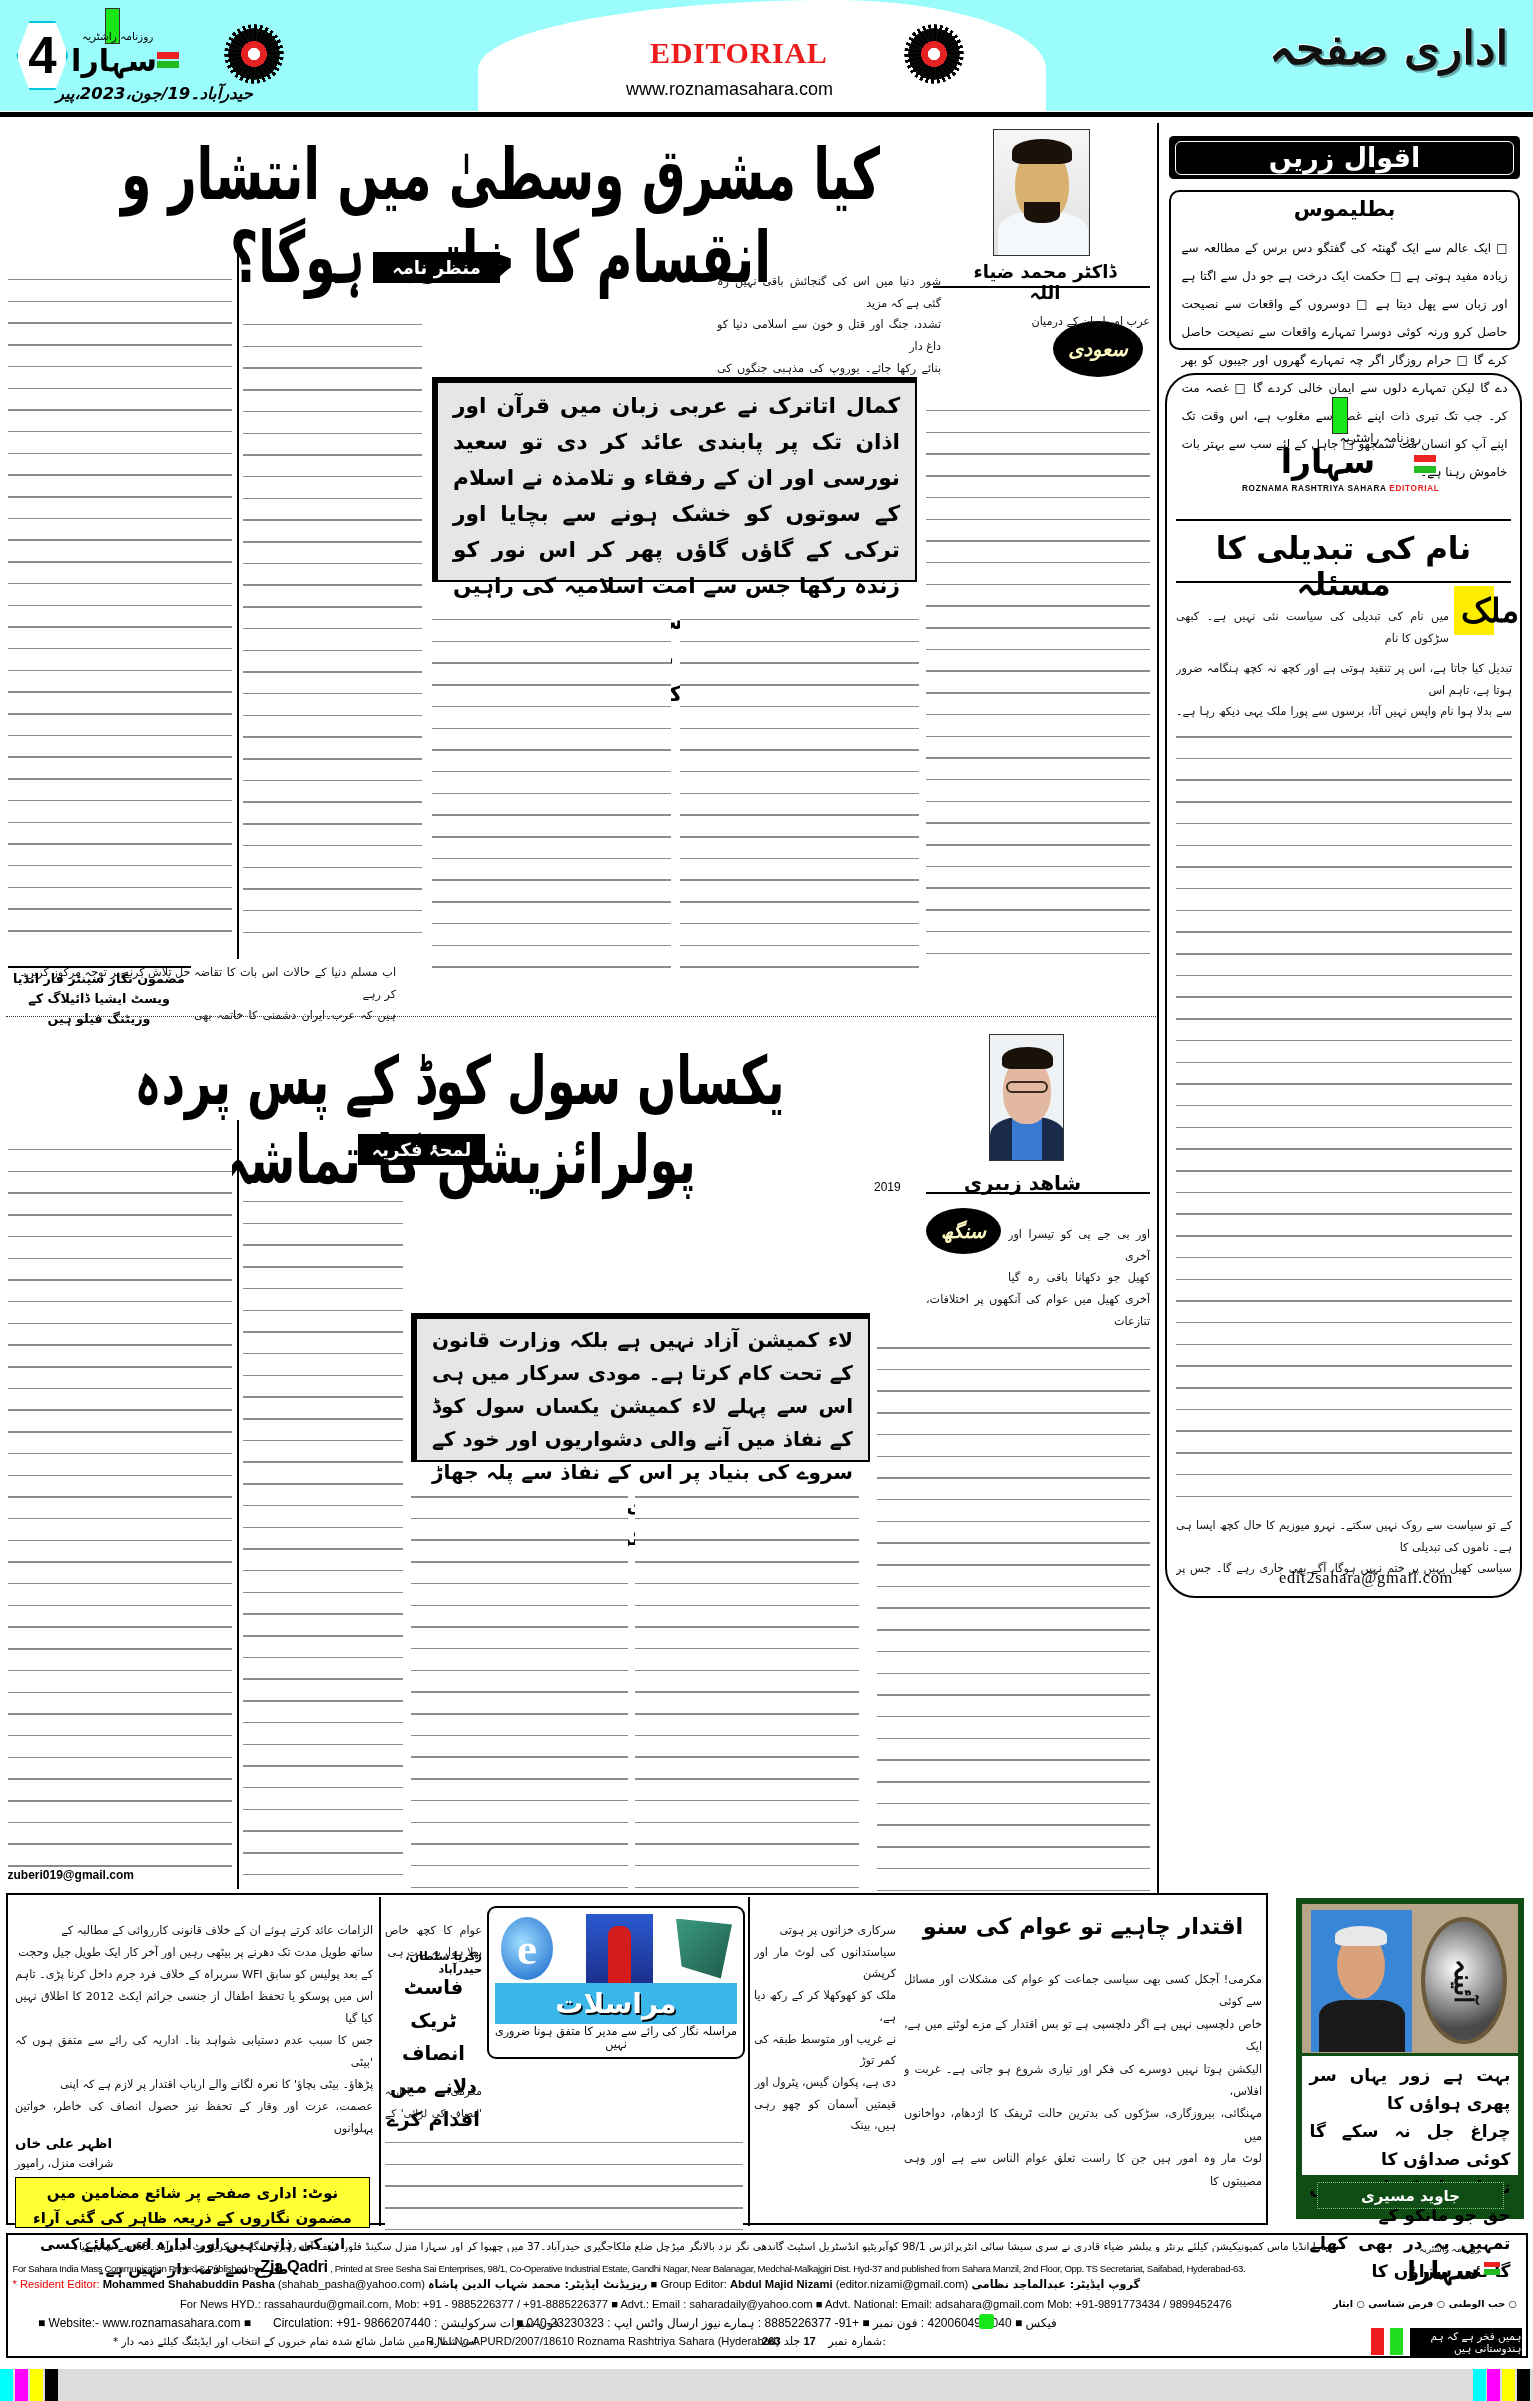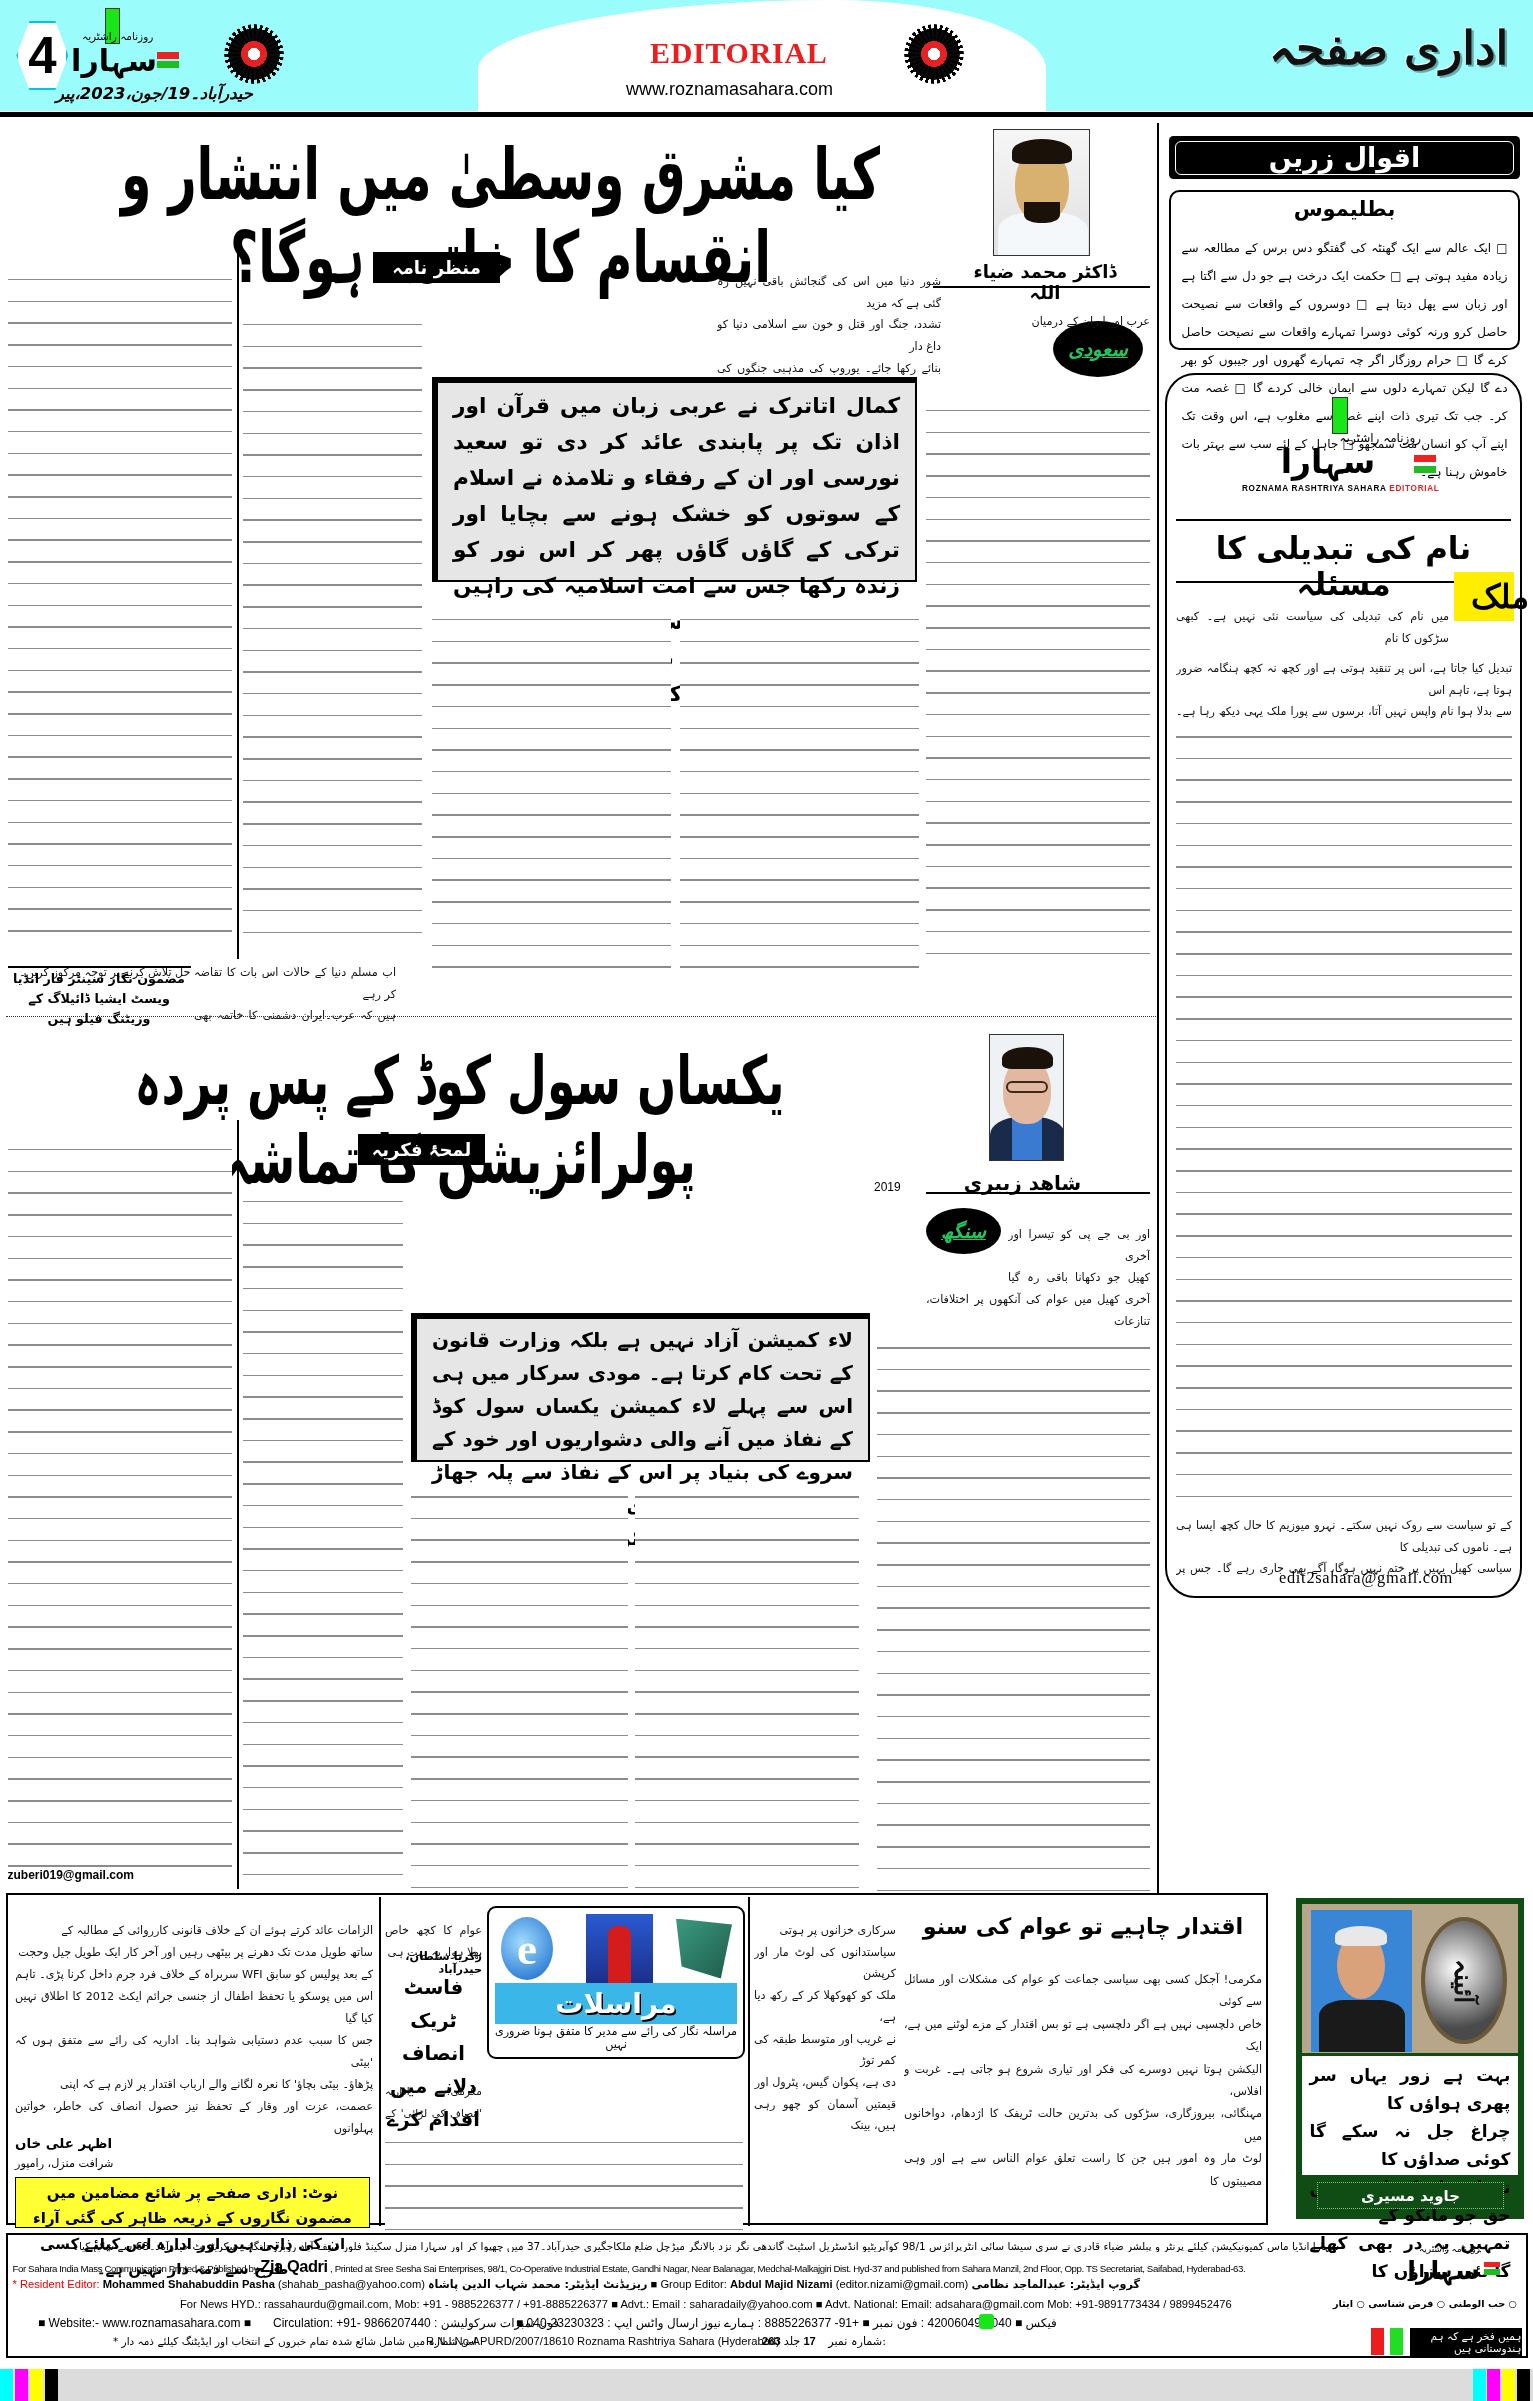--- a/index.html
+++ b/index.html
@@ -33,21 +33,21 @@
 
   
   .headline { position:absolute; font-weight: bold; direction: rtl; text-align: center; color: #000; font-family: "DejaVu Sans", sans-serif; transform: scaleY(1.45); transform-origin: top; letter-spacing: -0.7px; }
 
   .photo { position:absolute; border:1.5px solid #333; background: linear-gradient(#f6f6f6, #e0e0e0); overflow:hidden; }
   .photo .head { position:absolute; border-radius: 50% 50% 45% 45%; }
   .photo .hair { position:absolute; background:#1a1209; border-radius: 50% 50% 20% 20%; }
   .photo .body { position:absolute; border-radius: 40% 40% 0 0; }
   .byline { position:absolute; font: bold 20px "DejaVu Sans", sans-serif; direction: rtl; text-align:center; }
 
-  .oval-label { position:absolute; background:#000; color:#22c55e; border-radius:50%; font: italic bold 19.4px "DejaVu Serif", serif; display:flex; align-items:center; justify-content:center; direction: rtl; text-decoration: underline; }
+  .oval-label { position:absolute; background:#000; color:#fef9c3; border-radius:50%; font: italic bold 19.4px "DejaVu Serif", serif; display:flex; align-items:center; justify-content:center; direction: rtl; }
   .black-tag { position:absolute; background:#000; color:#fff; font: bold 18px "DejaVu Sans", sans-serif; display:flex; align-items:center; justify-content:center; letter-spacing: 9px; direction: rtl; }
 
   .pullquote { position:absolute; background:#e6e6e6; border: 6px solid #000; border-left-width: 6px; border-top-width: 6px; border-right: 2.2px solid #000; border-bottom: 2.2px solid #000; font: bold 21.7px "DejaVu Sans", sans-serif; line-height: 36px; direction: rtl; text-align: justify; padding: 4.5px 15px; color:#000; }
 
   
   #aqwal-header { position:absolute; left:1169px; top:136px; width:351px; height:43px; background:#000; border-radius: 4.5px; }
   #aqwal-header .inner { position:absolute; left:6px; top:4.5px; right:6px; bottom:4.5px; border:1.5px solid #fff; border-radius: 6px; color:#fff; font: bold 27px "DejaVu Sans", sans-serif; display:flex; align-items:center; justify-content:center; letter-spacing: 13.4px; direction: rtl; }
   #aqwal-box { position:absolute; left:1169px; top:190px; width:351px; height:160px; border: 2.2px solid #000; border-radius: 10.5px; padding: 4.5px 10.5px; }
   #aqwal-author { font: bold 21px "DejaVu Sans", sans-serif; text-align:center; direction: rtl; }
   #aqwal-text { font-size: 12px; line-height: 28px; direction: rtl; text-align: justify; margin-top: 13px; }
@@ -226,21 +226,21 @@
     <div class="flag-red" style="left:172px;top:58px;"></div>
     <div class="flag-green" style="left:172px;top:69px;"></div>
     <div class="abs" style="left:0;top:87px;white-space:nowrap;font:bold 8.2px 'Liberation Sans',sans-serif;letter-spacing:0.7px;">
       <span>ROZNAMA RASHTRIYA SAHARA</span>
       <span style="color:#ee1c1c;">EDITORIAL</span>
     </div>
   </div>
   <div class="hline" style="left:9px;top:144px;width:335px;"></div>
   <div class="abs rtl" style="left:9px;top:155px;width:335px;font:bold 31px 'DejaVu Sans',sans-serif;text-align:center;">نام کی تبدیلی کا مسئلہ</div>
   <div class="hline" style="left:9px;top:206px;width:335px;"></div>
-  <div class="mulk-tag" style="left:287px;top:197px;width:60px;height:49px;padding-left:32px;">ملک</div>
+  <div class="mulk-tag" style="left:287px;top:211px;width:40px;height:49px;padding-left:32px;">ملک</div>
   <div class="col body-text" style="left:9px;top:211px;width:273px;height:45px;font-size:11.2px;">
     <div>میں نام کی تبدیلی کی سیاست نئی نہیں ہے۔ کبھی سڑکوں کا نام</div>
     <div>تبدیل کیا جاتا ہے تو کبھی شہروں اور اضلاع کا نام۔ جب بھی نام</div>
   </div>
   <div class="col body-text" style="left:9px;top:263px;width:336px;height:67px;font-size:11.2px;">
     <div>تبدیل کیا جاتا ہے، اس پر تنقید ہوتی ہے اور کچھ نہ کچھ ہنگامہ ضرور ہوتا ہے، تاہم اس</div>
     <div>سے بدلا ہوا نام واپس نہیں آتا، برسوں سے پورا ملک یہی دیکھ رہا ہے۔ نام کی</div>
 
   </div>
   <div class="col" style="left:9px;top:332px;width:336px;height:829px;">

